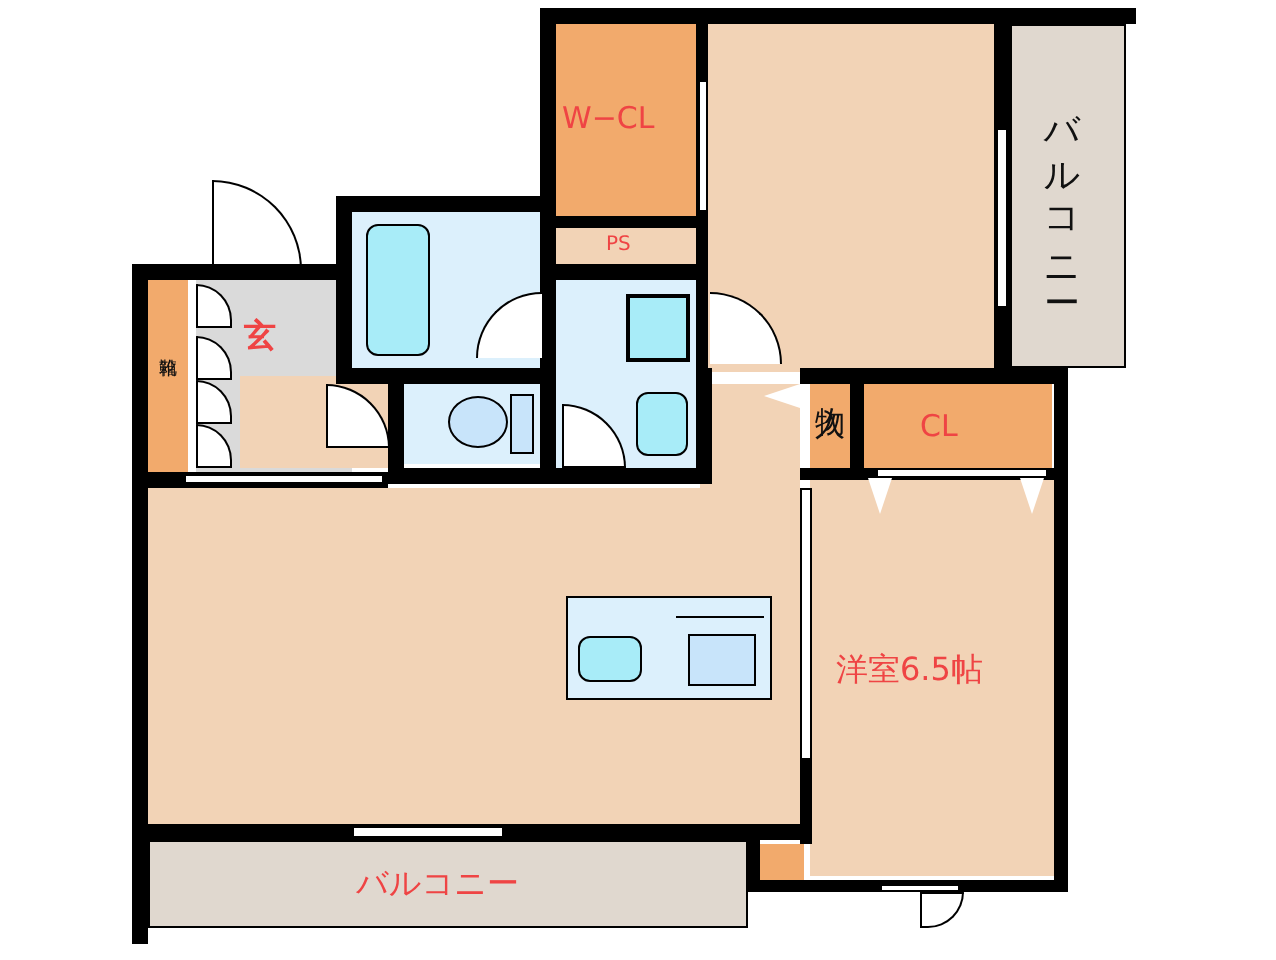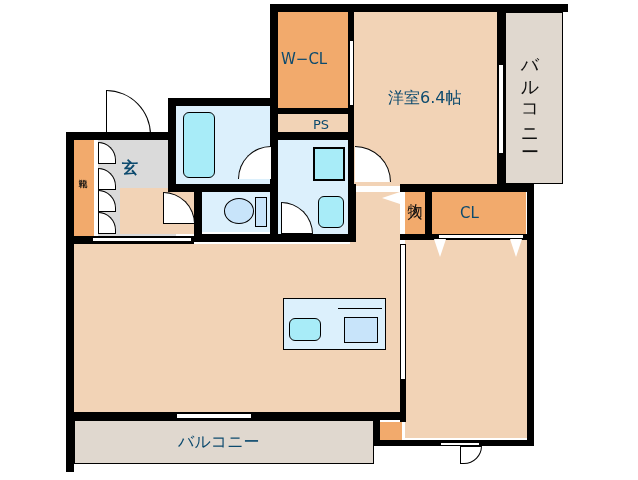--- a/index.html
+++ b/index.html
@@ -1,40 +1,39 @@
 <!DOCTYPE html>
 <html><head>
 <meta charset="utf-8">
 <style>
   html,body{margin:0;padding:0;background:#ffffff;}
   body{width:638px;height:480px;position:relative;overflow:hidden;font-family:"DejaVu Sans","Liberation Sans",sans-serif;}
   .abs{position:absolute;box-sizing:border-box;}
   .wall{position:absolute;background:#000;}
   .room{position:absolute;box-sizing:border-box;}
-  .lbl{position:absolute;color:#0c4a6e;font-size:16px;white-space:nowrap;}
+  .lbl{position:absolute;color:#ef4444;font-size:16px;white-space:nowrap;}
   .vlbl{position:absolute;color:#111;font-size:18px;writing-mode:vertical-rl;letter-spacing:4px;}
   .door{position:absolute;box-sizing:border-box;border:1.2px solid #000;background:#fff;}
   .win{position:absolute;background:#fff;box-sizing:border-box;border:1px solid #000;}
 </style>
 </head>
 <body>
 
 <div class="abs" style="left:0;top:0;width:638px;height:480px;">
 
   <div class="room" style="left:505px;top:12px;width:58px;height:172px;background:#e0d8cf;border:1px solid #000;"></div>
   <div class="vlbl" style="left:518px;top:44px;">バルコニー</div>
 
   <div class="room" style="left:278px;top:12px;width:72px;height:96px;background:#f2aa6c;"></div>
   <div class="lbl" style="left:281px;top:50px;font-size:15px;">W−CL</div>
 
   <div class="room" style="left:354px;top:12px;width:147px;height:174px;background:#f2d3b6;"></div>
-  <div class="lbl" style="left:388px;top:88px;">洋室6.4帖</div>
 
   <div class="room" style="left:278px;top:114px;width:72px;height:18px;background:#f2d3b6;"></div>
-  <div class="lbl" style="left:313px;top:117px;font-size:13px;">PS</div>
+  <div class="lbl" style="left:303px;top:117px;font-size:10px;">PS</div>
 
   <div class="room" style="left:176px;top:106px;width:95px;height:78px;background:#dcf0fc;"></div>
   <div class="room" style="left:183px;top:112px;width:32px;height:66px;background:#a8ecf8;border:1px solid #000;border-radius:6px;"></div>
 
   <div class="room" style="left:278px;top:140px;width:70px;height:94px;background:#dcf0fc;"></div>
   <div class="room" style="left:313px;top:147px;width:32px;height:34px;background:#a8ecf8;border:2px double #000;"></div>
   <div class="room" style="left:318px;top:196px;width:26px;height:32px;background:#a8ecf8;border:1px solid #000;border-radius:6px;"></div>
 
   <div class="room" style="left:202px;top:192px;width:70px;height:40px;background:#dcf0fc;"></div>
   <div class="room" style="left:224px;top:198px;width:30px;height:26px;background:#c8e4fa;border:1px solid #000;border-radius:50%;"></div>
@@ -58,20 +57,21 @@
   <div class="room" style="left:344px;top:317px;width:34px;height:26px;background:#c8e4fa;border:1px solid #000;"></div>
   <div class="abs" style="left:338px;top:308px;width:44px;height:1px;background:#000;"></div>
 
   <div class="room" style="left:405px;top:192px;width:20px;height:46px;background:#f2aa6c;"></div>
   <div class="vlbl" style="left:405px;top:192px;font-size:15px;letter-spacing:0;">物入</div>
 
   <div class="room" style="left:432px;top:192px;width:94px;height:42px;background:#f2aa6c;"></div>
   <div class="lbl" style="left:460px;top:204px;font-size:15px;">CL</div>
 
   <div class="room" style="left:405px;top:240px;width:122px;height:198px;background:#f2d3b6;"></div>
+  <div class="lbl" style="left:418px;top:325px;">洋室6.5帖</div>
 
   <div class="room" style="left:380px;top:422px;width:22px;height:18px;background:#f2aa6c;"></div>
 
   <div class="room" style="left:74px;top:420px;width:300px;height:44px;background:#e0d8cf;border:1px solid #000;"></div>
   <div class="lbl" style="left:178px;top:432px;">バルコニー</div>
 
   <div class="wall" style="left:270px;top:4px;width:298px;height:8px;"></div>
   <div class="wall" style="left:270px;top:4px;width:8px;height:132px;"></div>
   <div class="wall" style="left:348px;top:12px;width:6px;height:180px;"></div>
   <div class="wall" style="left:497px;top:12px;width:8px;height:180px;"></div>

